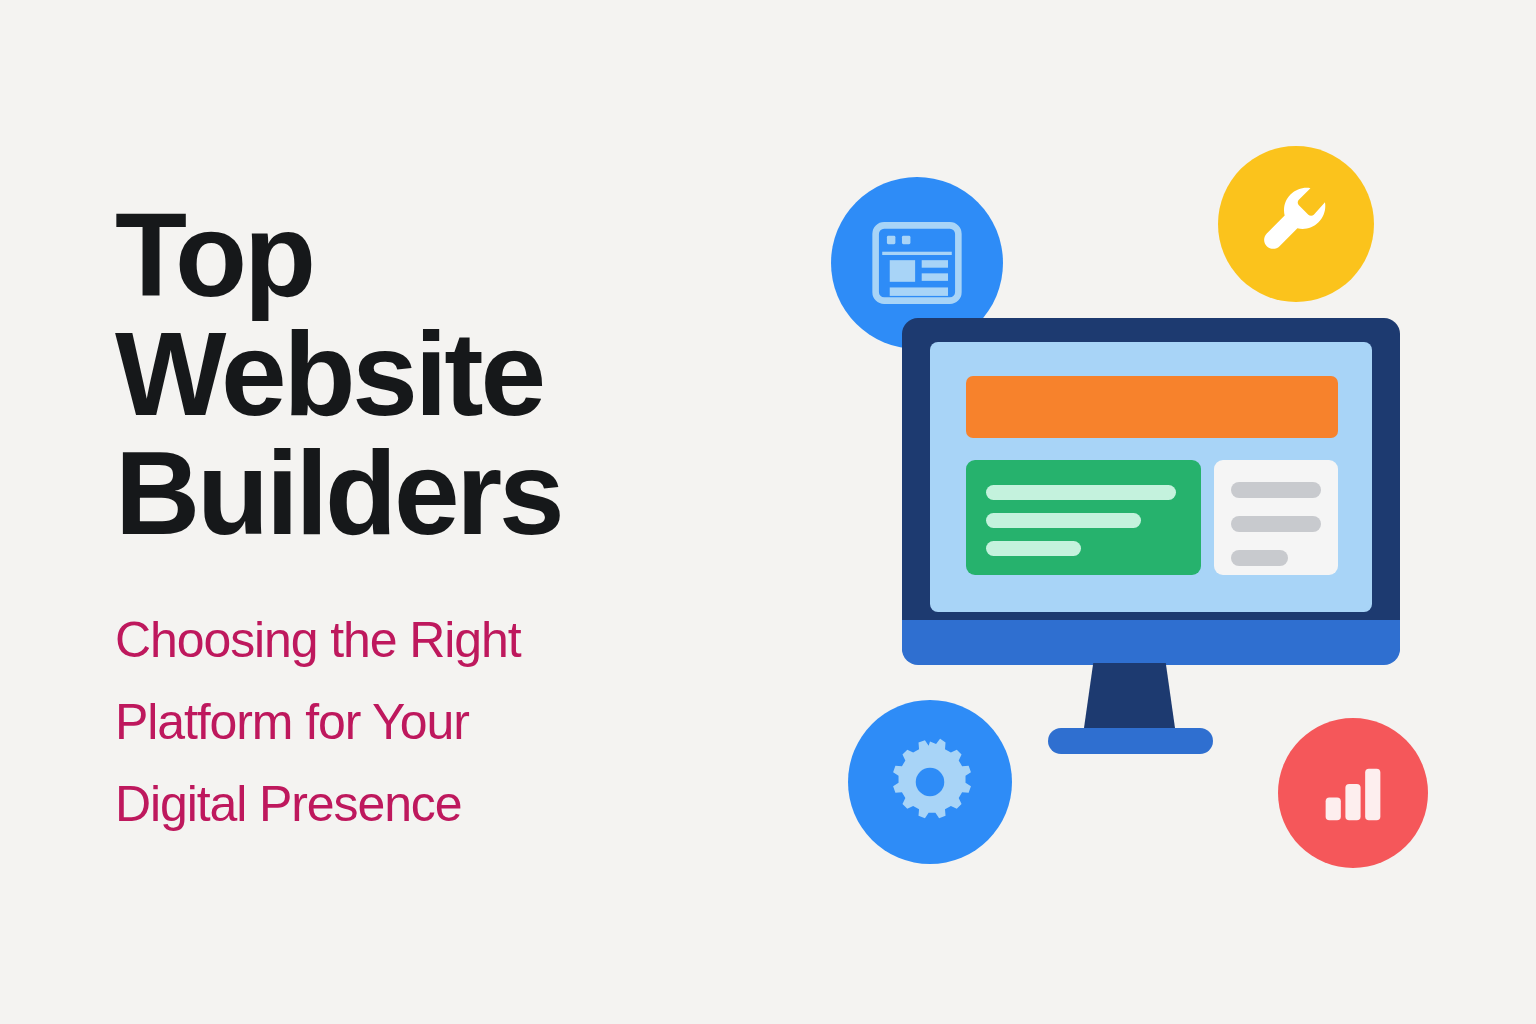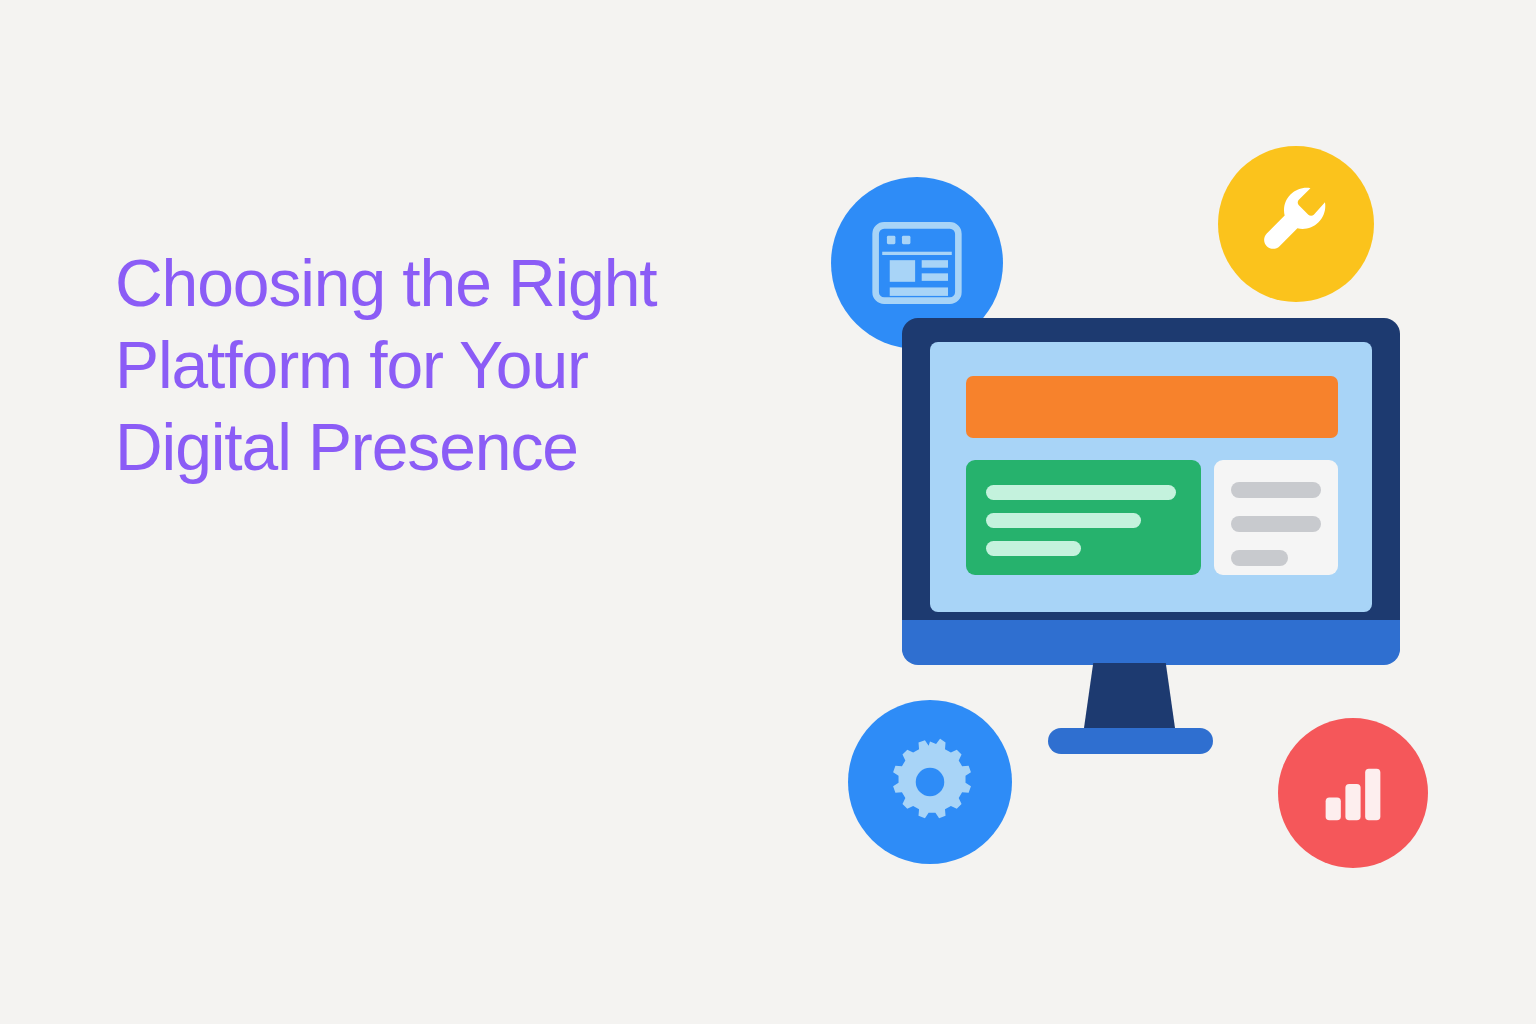--- a/index.html
+++ b/index.html
@@ -36,24 +36,24 @@
     line-height: 119px;
     letter-spacing: -3.2px;
     color: #16181a;
     margin: 0;
     white-space: pre;
   }
 
   .subhead {
     font-family: "Liberation Sans", sans-serif;
     font-weight: normal;
-    font-size: 66px;
+    font-size: 50px;
     line-height: 82px;
     letter-spacing: -1.1px;
-    color: #8b5cf6;
+    color: #be185d;
     margin: 0;
     padding-top: 46px;
     white-space: pre;
   }
 
   
   .illustration {
     position: absolute;
     left: 800px;
     top: 130px;
@@ -180,20 +180,23 @@
     left: 478px; top: 588px; width: 150px; height: 150px;
     background: #f5575a;
   }
 </style>
 </head>
 <body>
 
 <div id="canvas">
 
   <div class="text-block">
+    <h1 class="headline">Top
+Website
+Builders</h1>
     <p class="subhead">Choosing the Right
 Platform for Your
 Digital Presence</p>
   </div>
 
   <div class="illustration">
 
     <div class="bubble bubble-browser">
       <svg width="94" height="94" viewBox="0 0 100 100">
         <rect x="6" y="10" width="88" height="80" rx="9" ry="9" fill="none" stroke="#a8d4f7" stroke-width="7"></rect>

